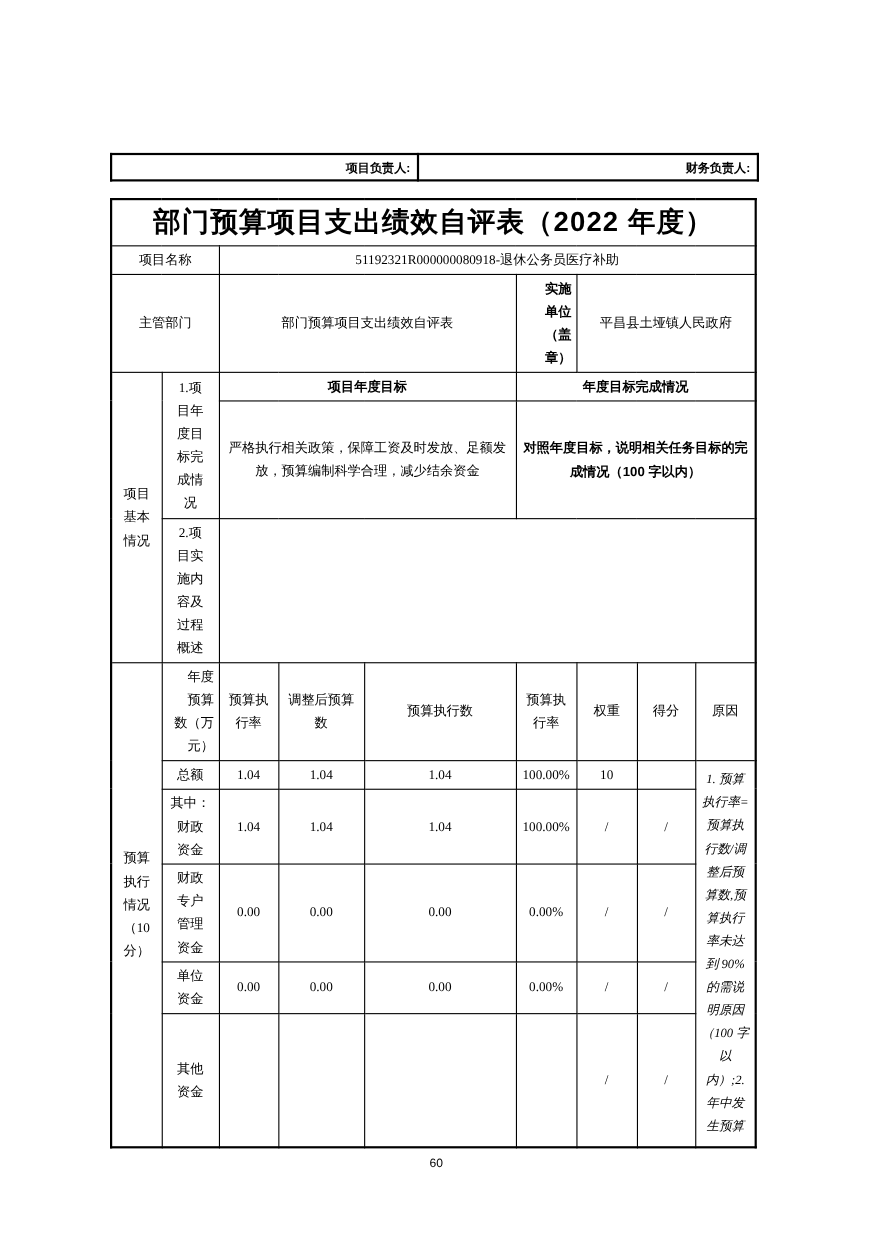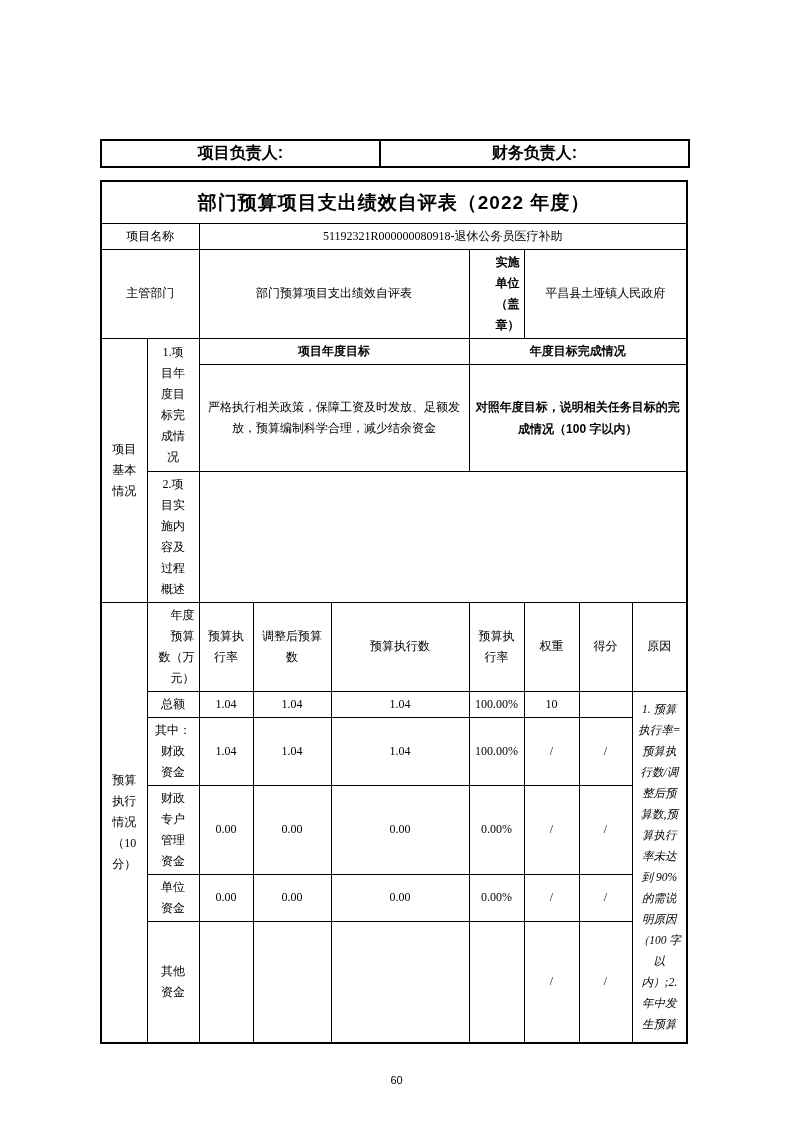--- a/index.html
+++ b/index.html
@@ -20,22 +20,22 @@
     left: 100px; top: 139px;
     width: 588px;
     border-collapse: collapse;
     table-layout: fixed;
   }
   table.mini td {
     border: 2px solid #000;
     height: 24px;
     font-family: "Liberation Sans", "DejaVu Sans", sans-serif;
     font-weight: bold;
-    font-size: 16px;
-    text-align: center;
+    font-size: 11px;
+    text-align: right;
     padding: 2px 6px;
     vertical-align: middle;
   }
   
   table.main {
     position: absolute;
     left: 100px; top: 180px;
     width: 588px;
     border-collapse: collapse;
     table-layout: fixed;
@@ -45,21 +45,21 @@
   table.main td {
     border: 1px solid #000;
     vertical-align: middle;
     text-align: center;
     padding: 2px 4px;
     line-height: 21px;
   }
   td.title-cell {
     font-family: "Liberation Sans", "DejaVu Sans", sans-serif;
     font-weight: bold;
-    font-size: 19px;
+    font-size: 25px;
     letter-spacing: 1px;
     text-align: center;
   }
   td.lbl { text-align: left; padding-left: 10px; }
   td.val-left { text-align: left; padding-left: 8px; }
   td.hdr, td.bold-sans {
     font-family: "Liberation Sans", "DejaVu Sans", sans-serif;
     font-weight: bold;
   }
   td.content {
@@ -90,21 +90,21 @@
     font-style: italic;
     text-align: left;
     vertical-align: top;
     padding: 3px 3px 2px 4px;
     font-size: 11.5px;
     line-height: 20.5px;
     font-family: "Liberation Serif", "DejaVu Serif", serif;
   }
   .pageno {
     position: absolute;
-    left: 0; top: 1074px;
+    left: 0; top: 1052px;
     width: 100%;
     text-align: center;
     font-size: 11px;
     font-family: "Liberation Sans", "DejaVu Sans", sans-serif;
     color: #000;
   }
 </style>
 </head>
 <body>
 

